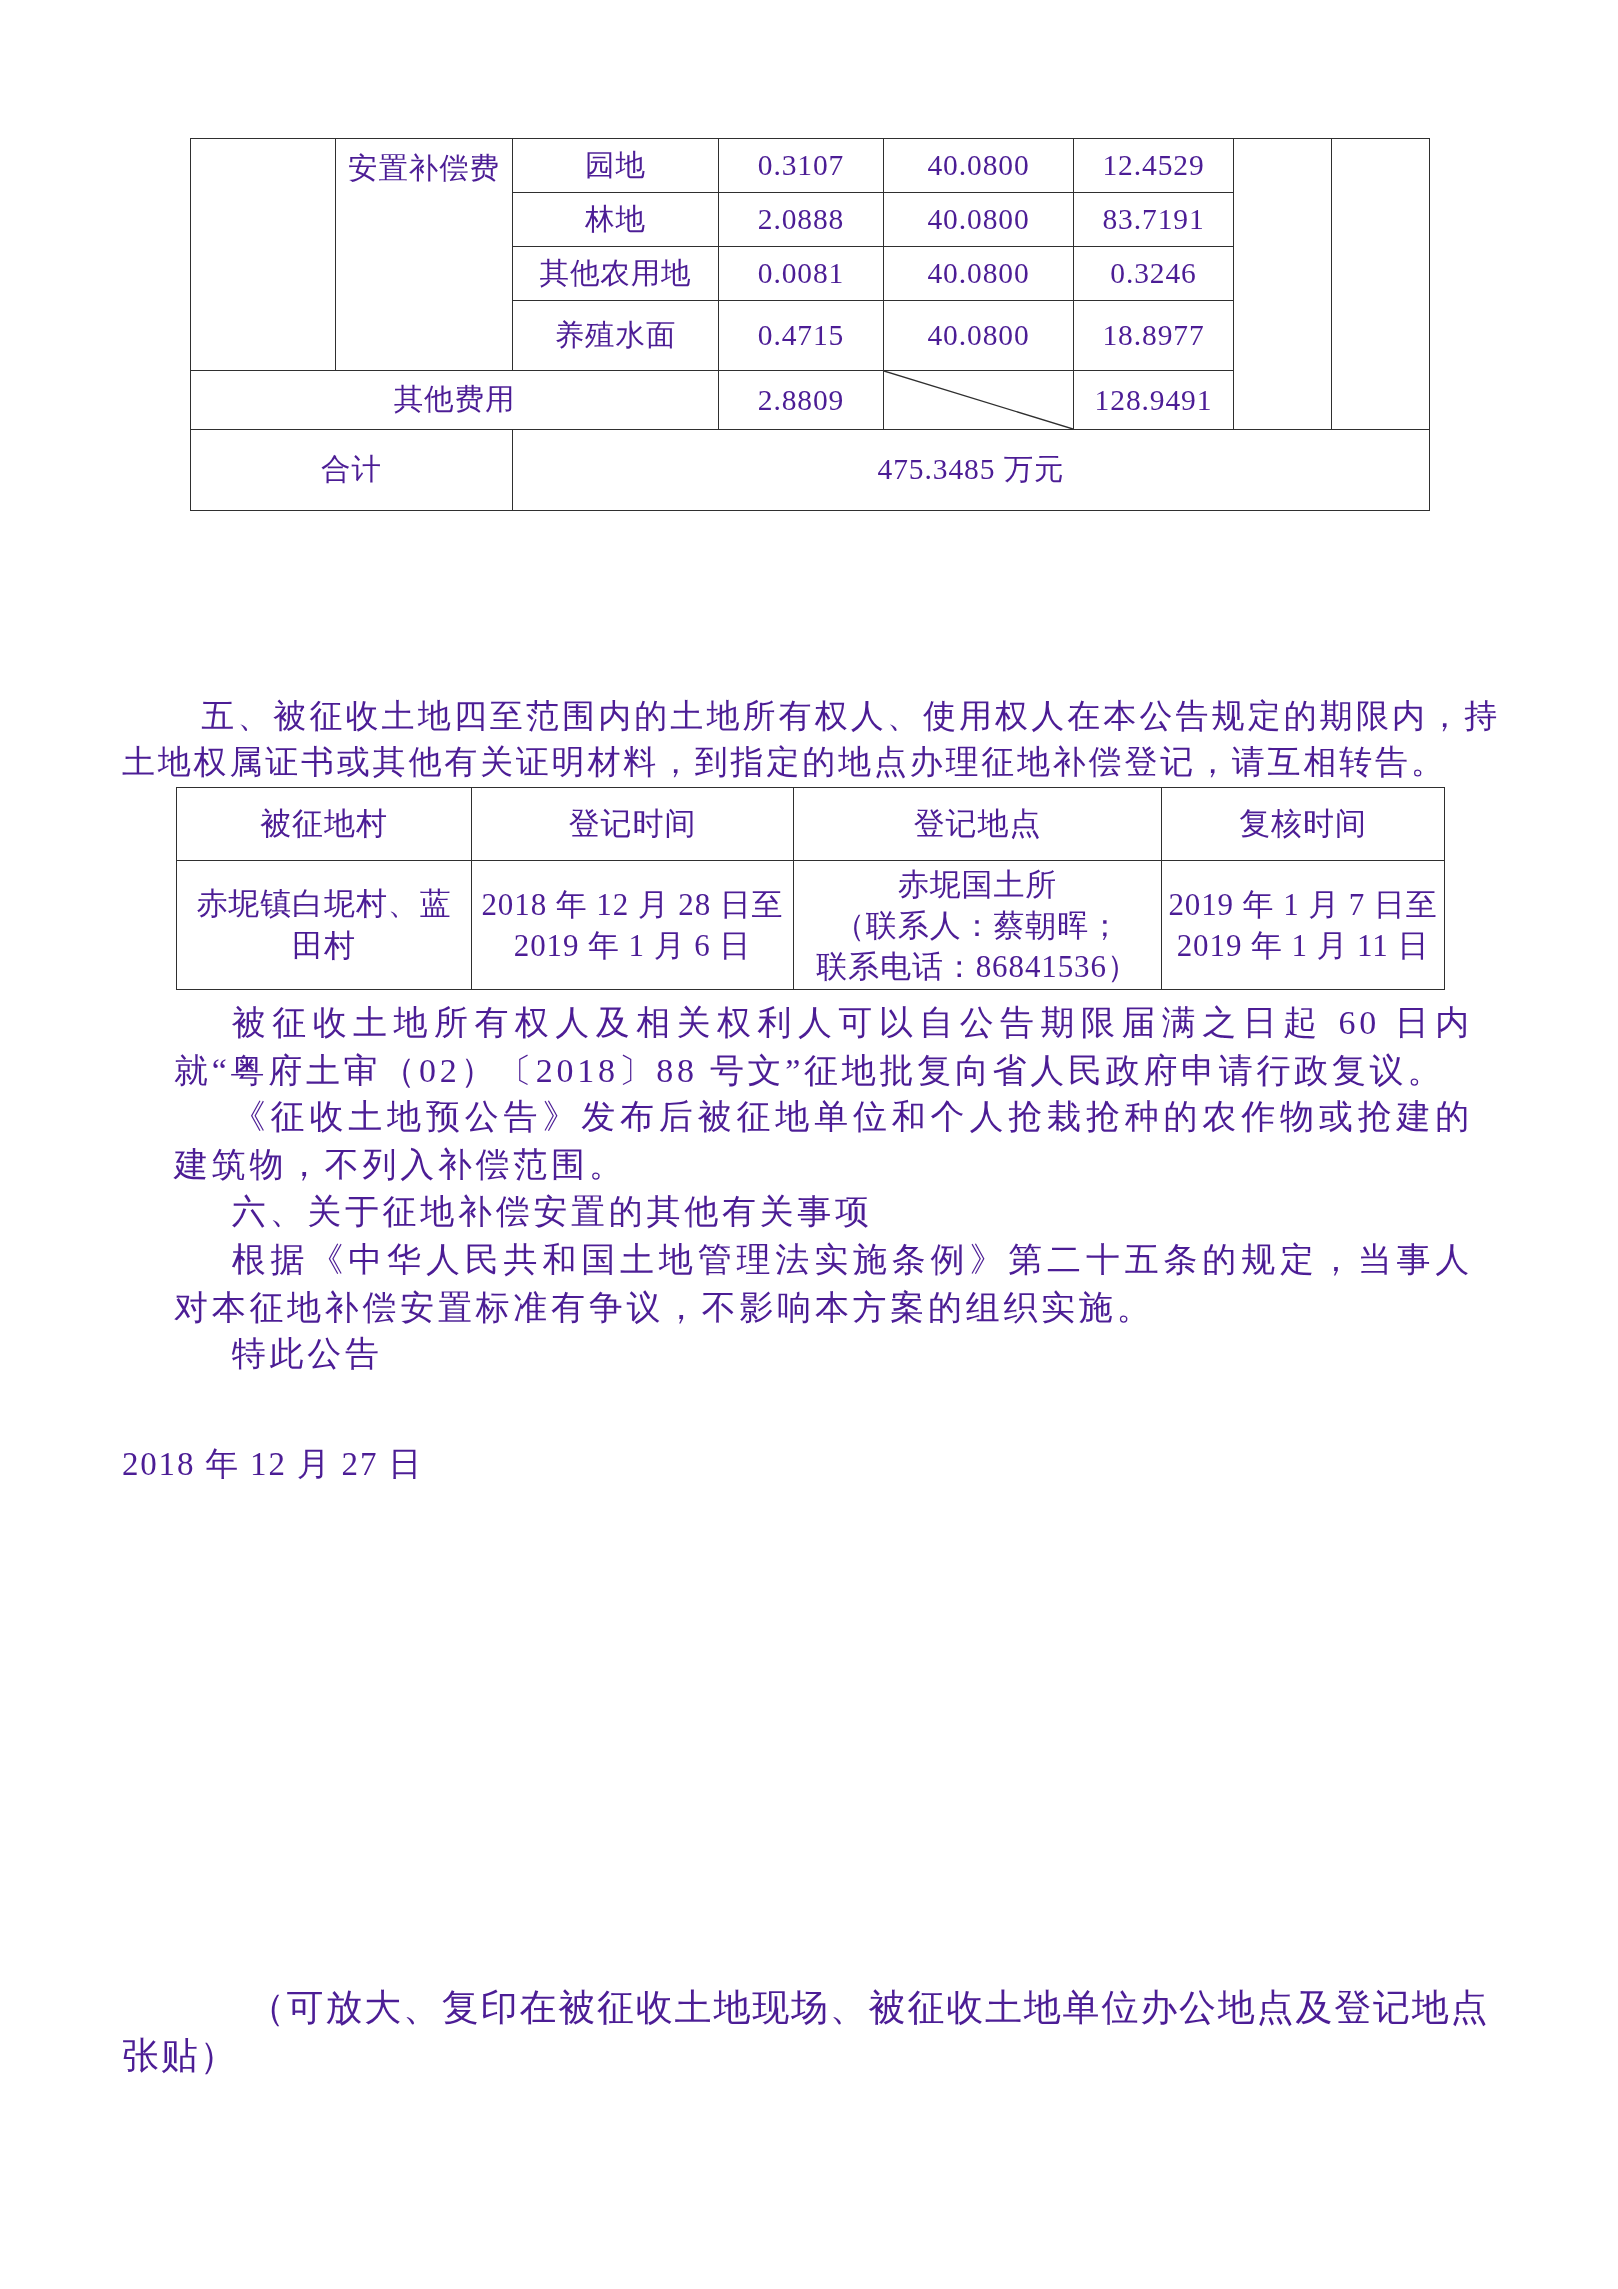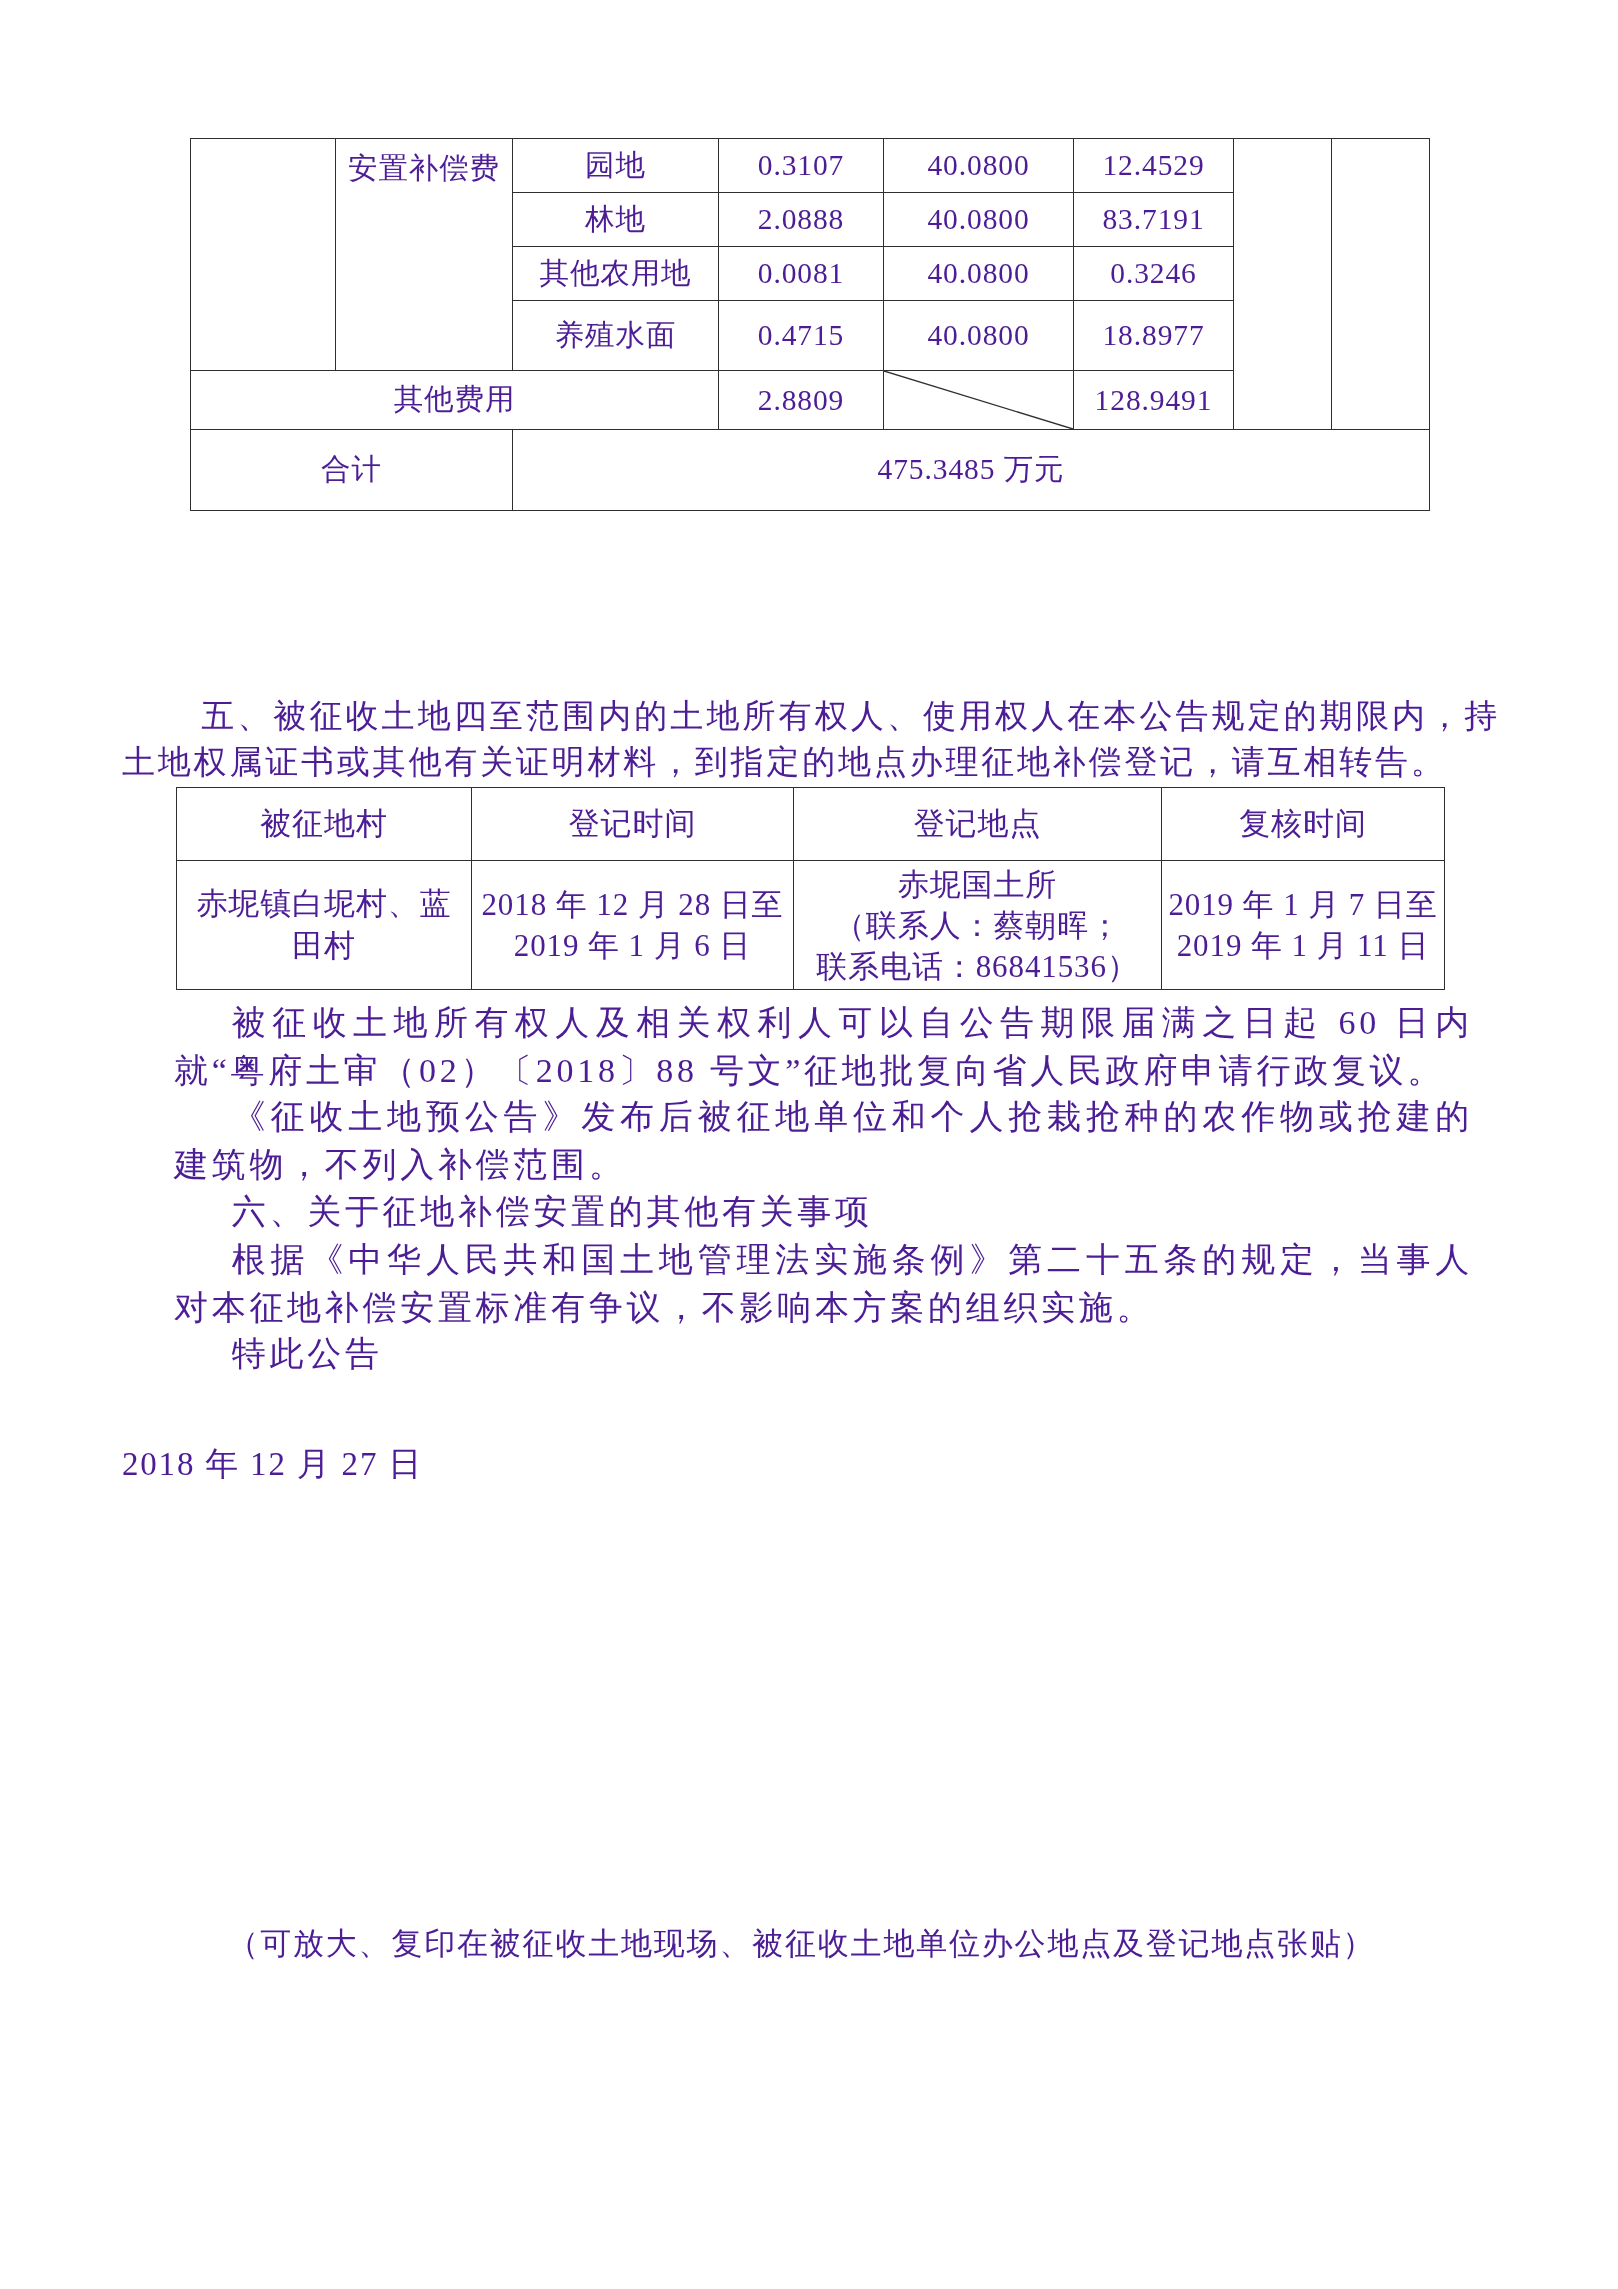--- a/index.html
+++ b/index.html
@@ -71,22 +71,22 @@
   }
   .ind2  { text-indent:2.4em; }
   .ind17 { text-indent:1.7em; }
 
   .date-line {
     position:absolute; left:122px; top:1442px; width:1259px;
     font-size:33px; letter-spacing:1.8px;
   }
 
   .footnotes {
-    position:absolute; left:122px; top:1920px; width:1384px;
-    font-size:31px; line-height:48px; letter-spacing:1.8px;
+    position:absolute; left:122px; top:1984px; width:1384px;
+    font-size:37px; line-height:48px; letter-spacing:1.8px;
   }
   .footnotes .fline { text-indent:3.4em; }
 </style>
 </head>
 <body>
 
 <div class="page">
 
   <table class="t1">
     <colgroup>

